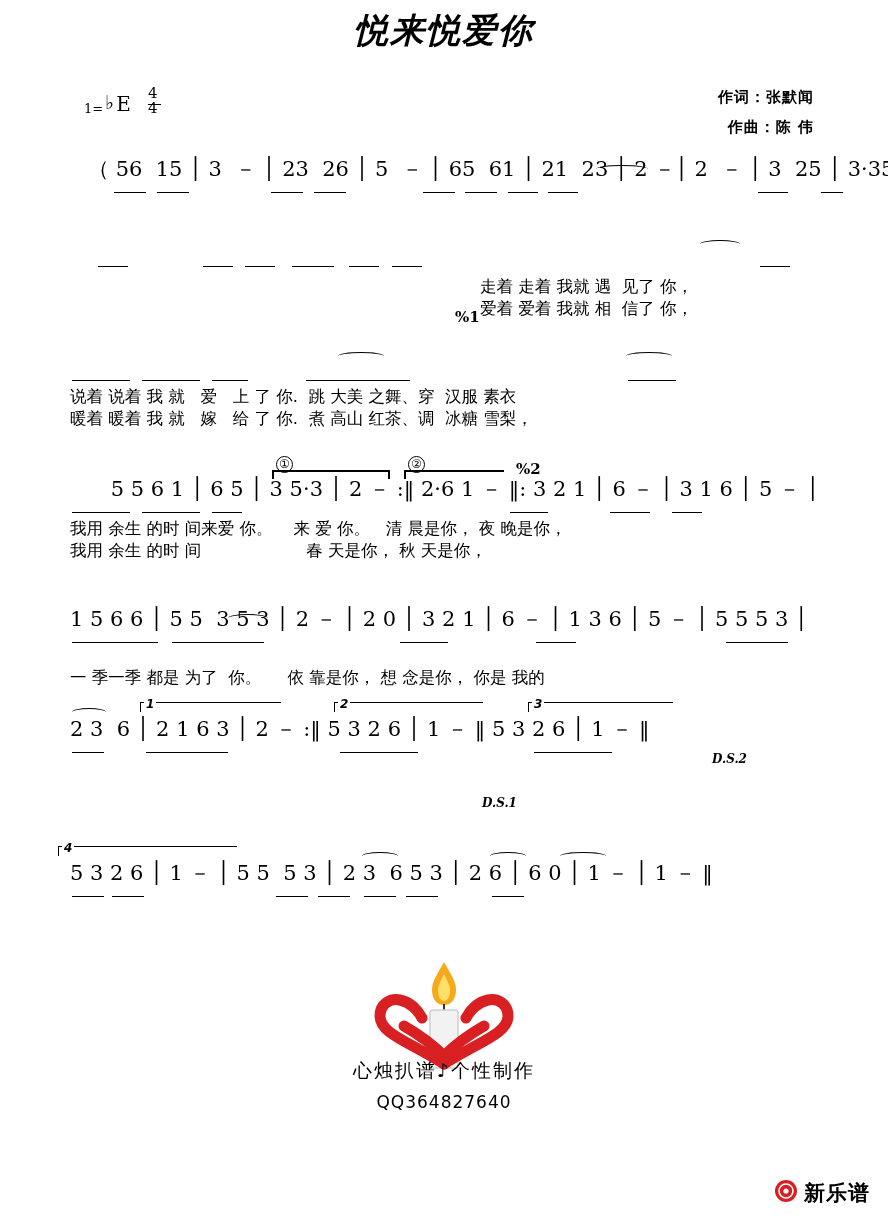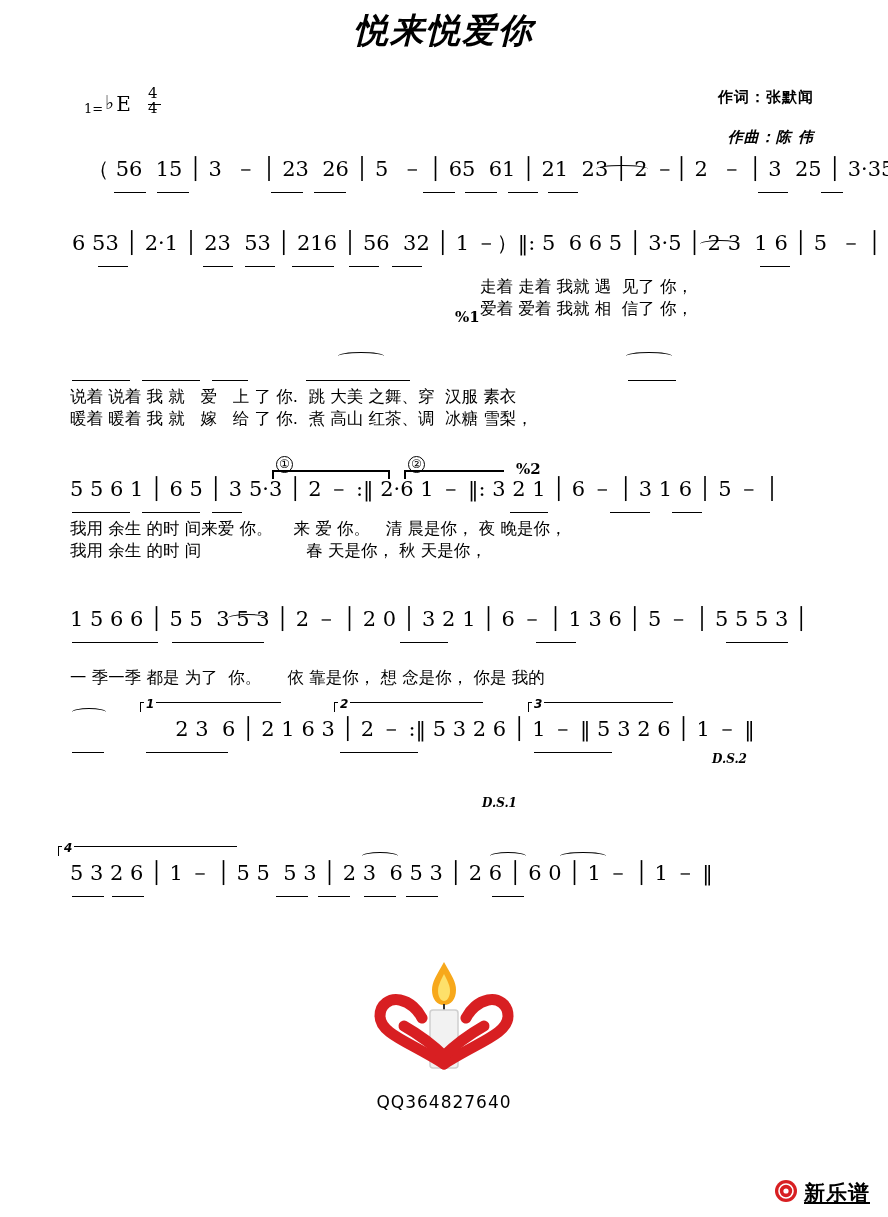--- a/index.html
+++ b/index.html
@@ -47,21 +47,21 @@
   .credit {
     position: absolute;
     right: 74px;
     font-size: 15px;
     font-family: "DejaVu Serif", "Liberation Serif", serif;
     font-weight: bold;
     letter-spacing: 1px;
     white-space: nowrap;
   }
   .credit.lyricist { top: 88px; }
-  .credit.composer { top: 128px; font-style: italic; }
+  .credit.composer { top: 118px; }
 
   
   .keysig {
     position: absolute;
     left: 84px;
     top: 92px;
     font-size: 15px;
     font-family: "DejaVu Serif", "Liberation Serif", serif;
     display: flex;
     align-items: flex-end;
@@ -176,21 +176,20 @@
     bottom: 10px;
     display: flex;
     align-items: center;
     gap: 6px;
   }
   .watermark .wm-text {
     font-size: 21px;
     font-weight: bold;
     font-family: "DejaVu Sans", "Liberation Sans", sans-serif;
     letter-spacing: 1px;
-    text-decoration: underline;
   }
 </style>
 </head>
 <body>
 
 <div class="sheet">
 
   <div class="title">悦来悦爱你</div>
   <div class="credit lyricist">作词：张默闻</div>
   <div class="credit composer">作曲：陈 伟</div>
@@ -216,23 +215,20 @@
   <div style="position:absolute;left:271px;top:192px;width:32px;height:1.4px;background:#000;"></div>
   <div style="position:absolute;left:314px;top:192px;width:32px;height:1.4px;background:#000;"></div>
   <div style="position:absolute;left:423px;top:192px;width:32px;height:1.4px;background:#000;"></div>
   <div style="position:absolute;left:465px;top:192px;width:32px;height:1.4px;background:#000;"></div>
   <div style="position:absolute;left:508px;top:192px;width:30px;height:1.4px;background:#000;"></div>
   <div style="position:absolute;left:548px;top:192px;width:30px;height:1.4px;background:#000;"></div>
   <div style="position:absolute;left:758px;top:192px;width:30px;height:1.4px;background:#000;"></div>
   <div style="position:absolute;left:821px;top:192px;width:22px;height:1.4px;background:#000;"></div>
   <div class="slur" style="left:596px;top:165px;width:52px;"></div>
 
-  <div class="system" style="top:232px; left:72px;">
-    <div class="notes">6 53 │ 2·1 │ 23  53 │ 216 │ 56  32 │ 1 －）‖: 5  6 6 5 │ 3·5 │ 2 3  1 6 │ 5  － │</div>
-  </div>
   <div style="position:absolute;left:98px;top:266px;width:30px;height:1.4px;background:#000;"></div>
   <div style="position:absolute;left:203px;top:266px;width:30px;height:1.4px;background:#000;"></div>
   <div style="position:absolute;left:245px;top:266px;width:30px;height:1.4px;background:#000;"></div>
   <div style="position:absolute;left:292px;top:266px;width:42px;height:1.4px;background:#000;"></div>
   <div style="position:absolute;left:349px;top:266px;width:30px;height:1.4px;background:#000;"></div>
   <div style="position:absolute;left:392px;top:266px;width:30px;height:1.4px;background:#000;"></div>
   <div style="position:absolute;left:760px;top:266px;width:30px;height:1.4px;background:#000;"></div>
   <div class="slur" style="left:700px;top:240px;width:40px;"></div>
 
   <div class="system" style="top:276px; left:480px;">
@@ -247,21 +243,21 @@
   <div style="position:absolute;left:306px;top:380px;width:104px;height:1.4px;background:#000;"></div>
   <div style="position:absolute;left:628px;top:380px;width:48px;height:1.4px;background:#000;"></div>
   <div class="slur" style="left:338px;top:352px;width:46px;"></div>
   <div class="slur" style="left:626px;top:352px;width:46px;"></div>
 
   <div class="system" style="top:386px; left:70px;">
     <div class="lyric">说着 说着 我 就   爱   上 了 你.  跳 大美 之舞、穿  汉服 素衣</div>
     <div class="lyric">暖着 暖着 我 就   嫁   给 了 你.  煮 高山 红茶、调  冰糖 雪梨，</div>
   </div>
 
-  <div class="system" style="top:478px; left:70px;">
+  <div class="system" style="top:478px; left:70px;text-align:center;">
     <div class="notes">5 5 6 1 │ 6 5 │ 3 5·3 │ 2 － :‖ 2·6 1 － ‖: 3 2 1 │ 6 － │ 3 1 6 │ 5 － │</div>
   </div>
   <div style="position:absolute;left:72px;top:512px;width:58px;height:1.4px;background:#000;"></div>
   <div style="position:absolute;left:142px;top:512px;width:58px;height:1.4px;background:#000;"></div>
   <div style="position:absolute;left:212px;top:512px;width:30px;height:1.4px;background:#000;"></div>
   <div style="position:absolute;left:510px;top:512px;width:38px;height:1.4px;background:#000;"></div>
   <div style="position:absolute;left:610px;top:512px;width:40px;height:1.4px;background:#000;"></div>
   <div style="position:absolute;left:672px;top:512px;width:30px;height:1.4px;background:#000;"></div>
 
   <div class="ending-circ" style="left:276px;top:456px;">①</div>
@@ -287,21 +283,21 @@
   <div style="position:absolute;left:172px;top:642px;width:92px;height:1.4px;background:#000;"></div>
   <div style="position:absolute;left:400px;top:642px;width:48px;height:1.4px;background:#000;"></div>
   <div style="position:absolute;left:536px;top:642px;width:40px;height:1.4px;background:#000;"></div>
   <div style="position:absolute;left:726px;top:642px;width:62px;height:1.4px;background:#000;"></div>
   <div class="slur" style="left:228px;top:614px;width:40px;"></div>
 
   <div class="system" style="top:648px; left:70px;margin-top:19px;">
     <div class="lyric">一 季一季 都是 为了  你。     依 靠是你， 想 念是你， 你是 我的</div>
   </div>
 
-  <div class="system" style="top:718px; left:70px;text-align:center;">
+  <div class="system" style="top:718px; left:70px;">
     <div class="notes">2 3  6 │ 2 1 6 3 │ 2 － :‖ 5 3 2 6 │ 1 － ‖ 5 3 2 6 │ 1 － ‖</div>
   </div>
   <div style="position:absolute;left:72px;top:752px;width:32px;height:1.4px;background:#000;"></div>
   <div style="position:absolute;left:146px;top:752px;width:82px;height:1.4px;background:#000;"></div>
   <div style="position:absolute;left:340px;top:752px;width:78px;height:1.4px;background:#000;"></div>
   <div style="position:absolute;left:534px;top:752px;width:78px;height:1.4px;background:#000;"></div>
   <div class="slur" style="left:72px;top:708px;width:34px;"></div>
 
   <div class="bracket" style="left:140px;top:702px;width:140px;">
       <span>1</span>
@@ -345,20 +341,21 @@
       <rect x="99" y="44" width="2" height="8" fill="#333"></rect>
 
       <rect x="86" y="50" width="28" height="58" rx="3" fill="#f2f2f2" stroke="#cfcfcf" stroke-width="1.5"></rect>
 
       <path d="M100 104 C66 82 36 74 36 56 C36 44 46 38 56 40 C66 42 74 50 78 58" fill="none" stroke="#d81f22" stroke-width="11" stroke-linecap="round"></path>
       <path d="M100 104 C134 82 164 74 164 56 C164 44 154 38 144 40 C134 42 126 50 122 58" fill="none" stroke="#d81f22" stroke-width="11" stroke-linecap="round"></path>
       <path d="M60 66 C74 74 88 84 100 96 C112 84 126 74 140 66" fill="none" stroke="#d81f22" stroke-width="11" stroke-linecap="round"></path>
     </svg>
   </div>
 
+  <div class="footer-text">心烛扒谱♪个性制作</div>
   <div class="footer-qq">QQ364827640</div>
 
   <div class="watermark">
     <span>
       <svg width="24" height="24" viewBox="0 0 24 24">
         <circle cx="12" cy="12" r="11" fill="#d81f22"></circle>
         <circle cx="12" cy="12" r="7" fill="none" stroke="#fff" stroke-width="1.6"></circle>
         <circle cx="12" cy="12" r="2.6" fill="#fff"></circle>
       </svg>
     </span>

